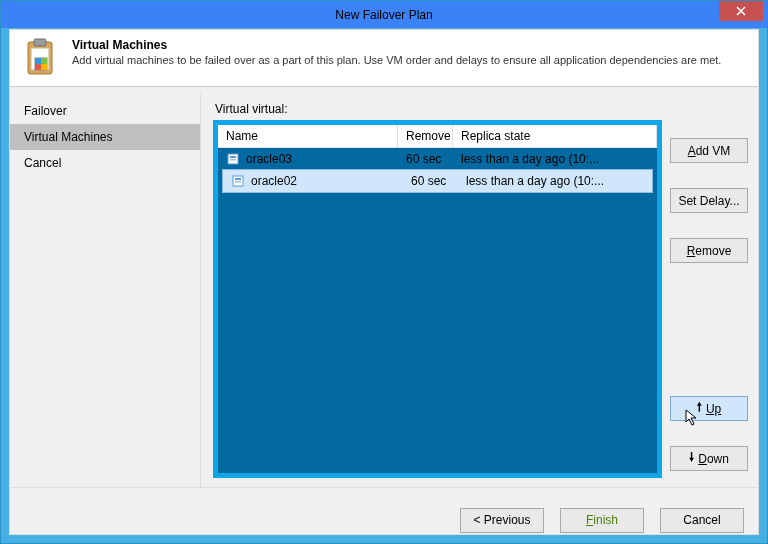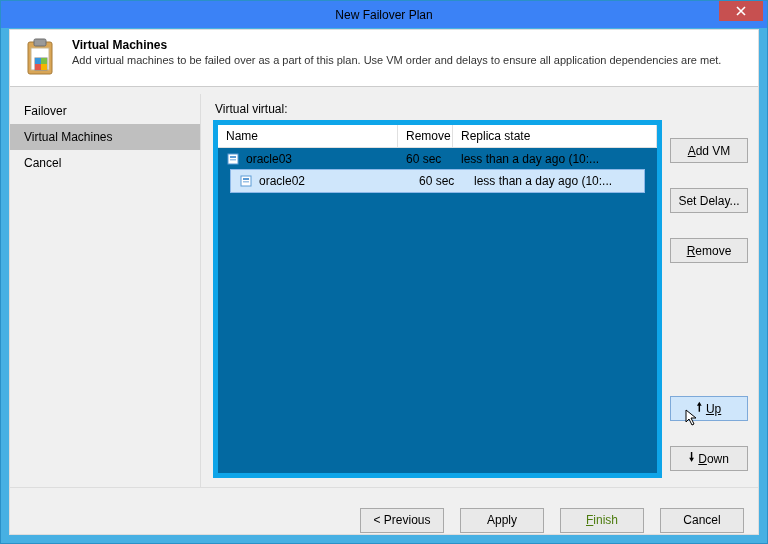--- a/index.html
+++ b/index.html
@@ -23,21 +23,21 @@
   .sidebar{width:190px;background:#f0f0f0;border-right:1px solid #ddd;padding-top:4px;}
   .navitem{padding:6px 14px;font-size:12px;color:#000;cursor:default;}
   .navitem.selected{background:#bfbfbf;color:#000;}
   .content{flex:1;position:relative;padding:8px 12px 12px 12px;}
   .content .lbl{font-size:12px;margin-bottom:3px;margin-left:2px;}
   .tablewrap{position:absolute;left:12px;top:26px;bottom:10px;right:96px;background:#0369a1;border:5px solid #0ea5e9;overflow:hidden;}
   .th{display:flex;background:#fff;border-bottom:1px solid #e0e0e0;height:22px;align-items:stretch;}
   .th .cell{border-right:1px solid #e0e0e0;padding:3px 8px;font-size:12px;color:#000;box-sizing:border-box;display:flex;align-items:center;}
   .row{display:flex;height:22px;align-items:center;}
   .row .cell{padding:0 8px;font-size:12px;box-sizing:border-box;overflow:hidden;white-space:nowrap;text-overflow:ellipsis;display:flex;align-items:flex-end;}
-  .row.sel{background:#cfe6fb;border:1px solid #8db8e8;margin:-1px 12px;}
+  .row.sel{background:#cfe6fb;border:1px solid #8db8e8;margin:-1px 4px;}
   .c-name{width:180px;}
   .c-delay{width:55px;}
   .c-rep{flex:1;}
   .vm-icon{width:14px;height:14px;margin-right:6px;display:inline-block;}
   
   .sidebtns{position:absolute;right:10px;top:26px;bottom:10px;width:78px;display:flex;flex-direction:column;}
   .btn{height:23px;background:#e9e9e9;border:1px solid #a9a9a9;font-size:12px;display:flex;align-items:center;justify-content:center;margin-bottom:7px;cursor:default;padding:0 2px;margin-top:18px;}
   .sidebtns .spacer{flex:1;}
   .btn.hover{background:#cfe6fb;border-color:#7da9d9;}
   .arrow{font-weight:bold;margin-right:4px;font-family:Arial,sans-serif;font-size:12px;}
@@ -157,23 +157,20 @@
             </div>
         </div>
 
       </div>
     </div>
 
     <div class="footer">
       <div class="btn">
           <span>&lt; Previous</span>
         </div>
-      <div class="btn">
-          <span>Apply</span>
-        </div>
       <div class="btn disabled">
           <span class="mn">Finish</span>
         </div>
       <div class="btn">
           <span>Cancel</span>
         </div>
     </div>
 
   </div>
 </div>

